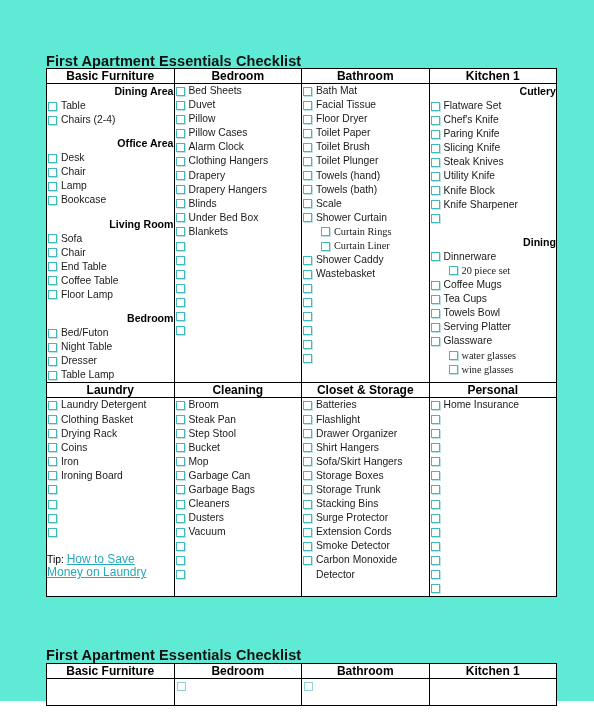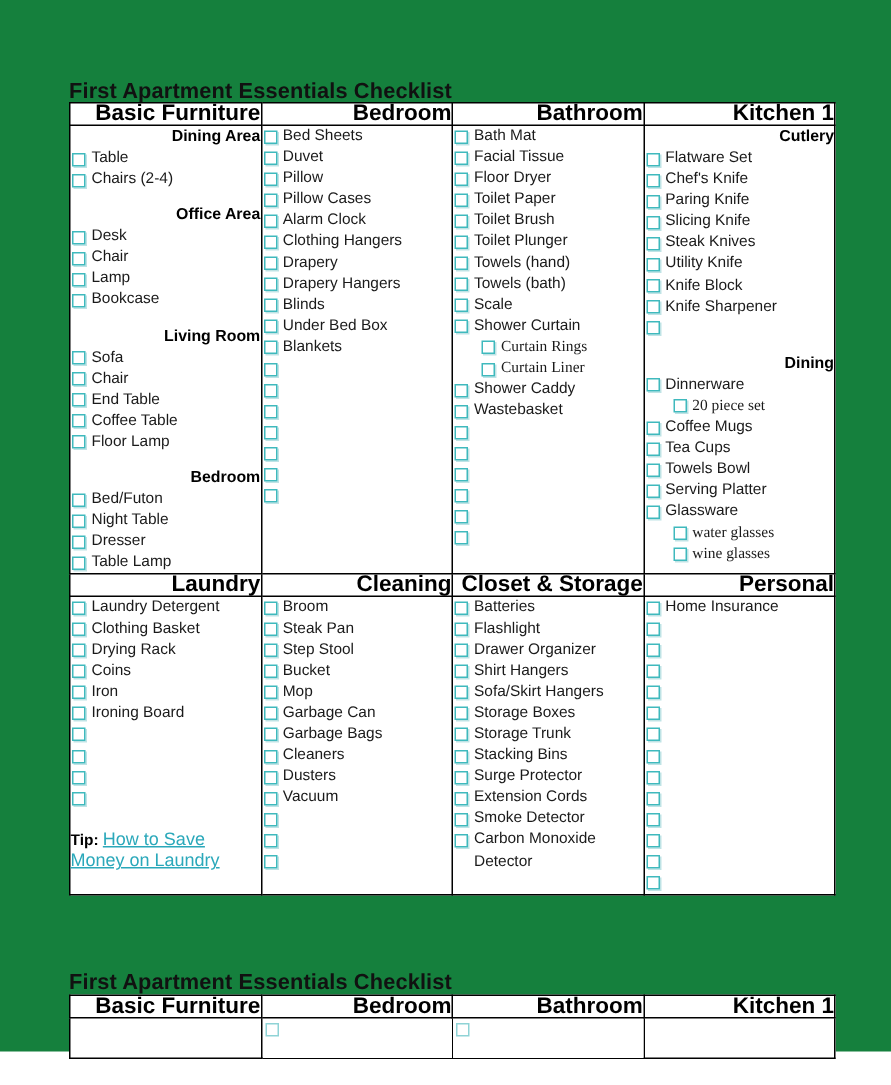--- a/index.html
+++ b/index.html
@@ -13,21 +13,21 @@
     font-family: "Liberation Sans", sans-serif;
     color: #000000;
     overflow: hidden;
     position: relative;
   }
   .page {
     position: absolute;
     left: 0; top: 0;
     width: 594px;
     height: 701px;
-    background: #15803d;
+    background: #5eead4;
   }
   .doc-title {
     position: absolute;
     left: 46px;
     font-size: 14.5px;
     font-weight: bold;
     letter-spacing: 0.1px;
     color: #111111;
     white-space: nowrap;
   }
@@ -48,22 +48,22 @@
   table.checklist col.c { width: 127.5px; }
 
   table.checklist th,
   table.checklist td {
     border: 1px solid #000000;
     vertical-align: top;
     padding: 0;
     background: #ffffff;
   }
   th.col-header {
-    text-align: right;
-    font-size: 15px;
+    text-align: center;
+    font-size: 12px;
     font-weight: bold;
     padding: 3px 0 3px 6px;
     height: 14px;
     line-height: 14px;
     white-space: nowrap;
     color: #000000;
   }
   td.col-body {
     padding: 8px 4px 6px 6px;
   }
@@ -127,21 +127,21 @@
   .lbl {
     display: inline;
   }
 
   .tip-block {
     margin-top: 14px;
     font-size: 10.3px;
     line-height: 13px;
   }
   .tip-label {
-    font-weight: bold;
+    font-weight: normal;
     color: #000000;
   }
   .tip-link {
     color: #2aa8ba;
     text-decoration: underline;
     font-size: 12px;
     cursor: pointer;
   }
 
   .stub-box {

